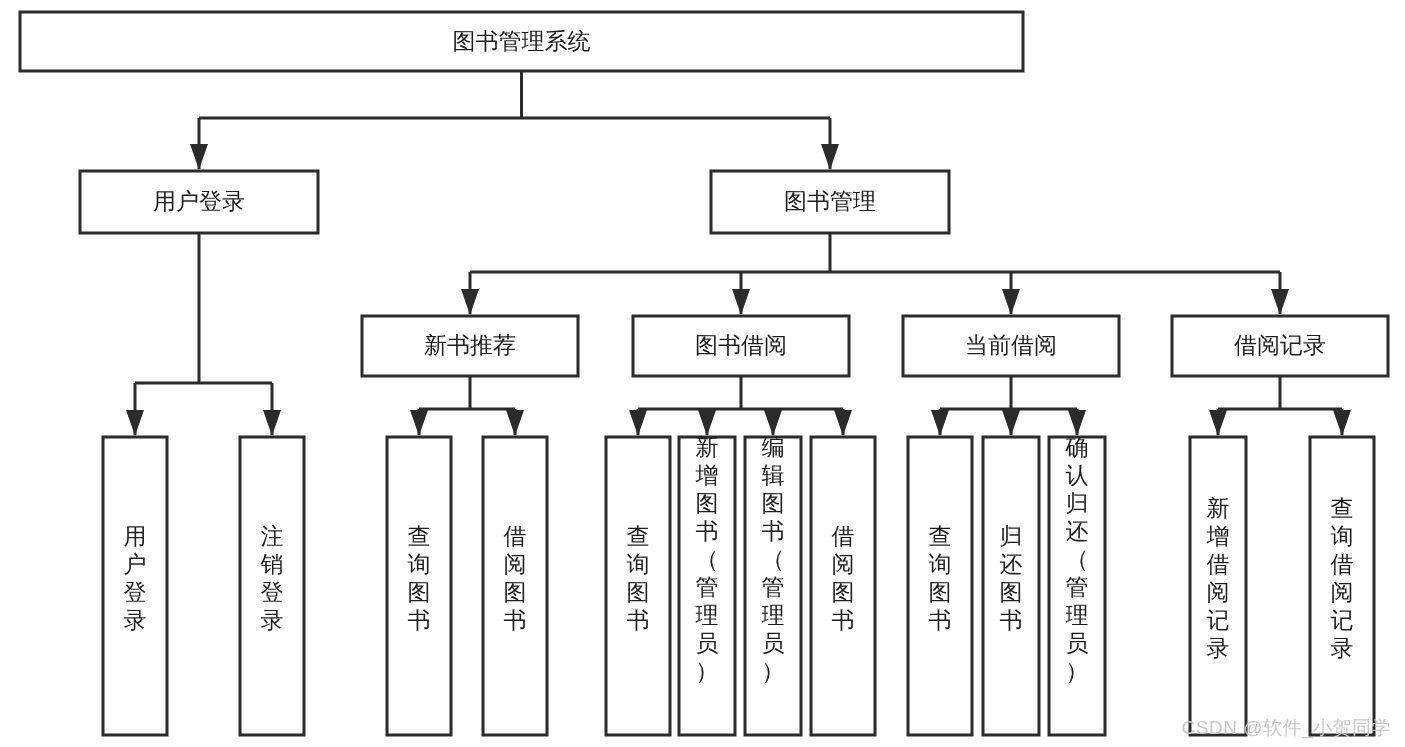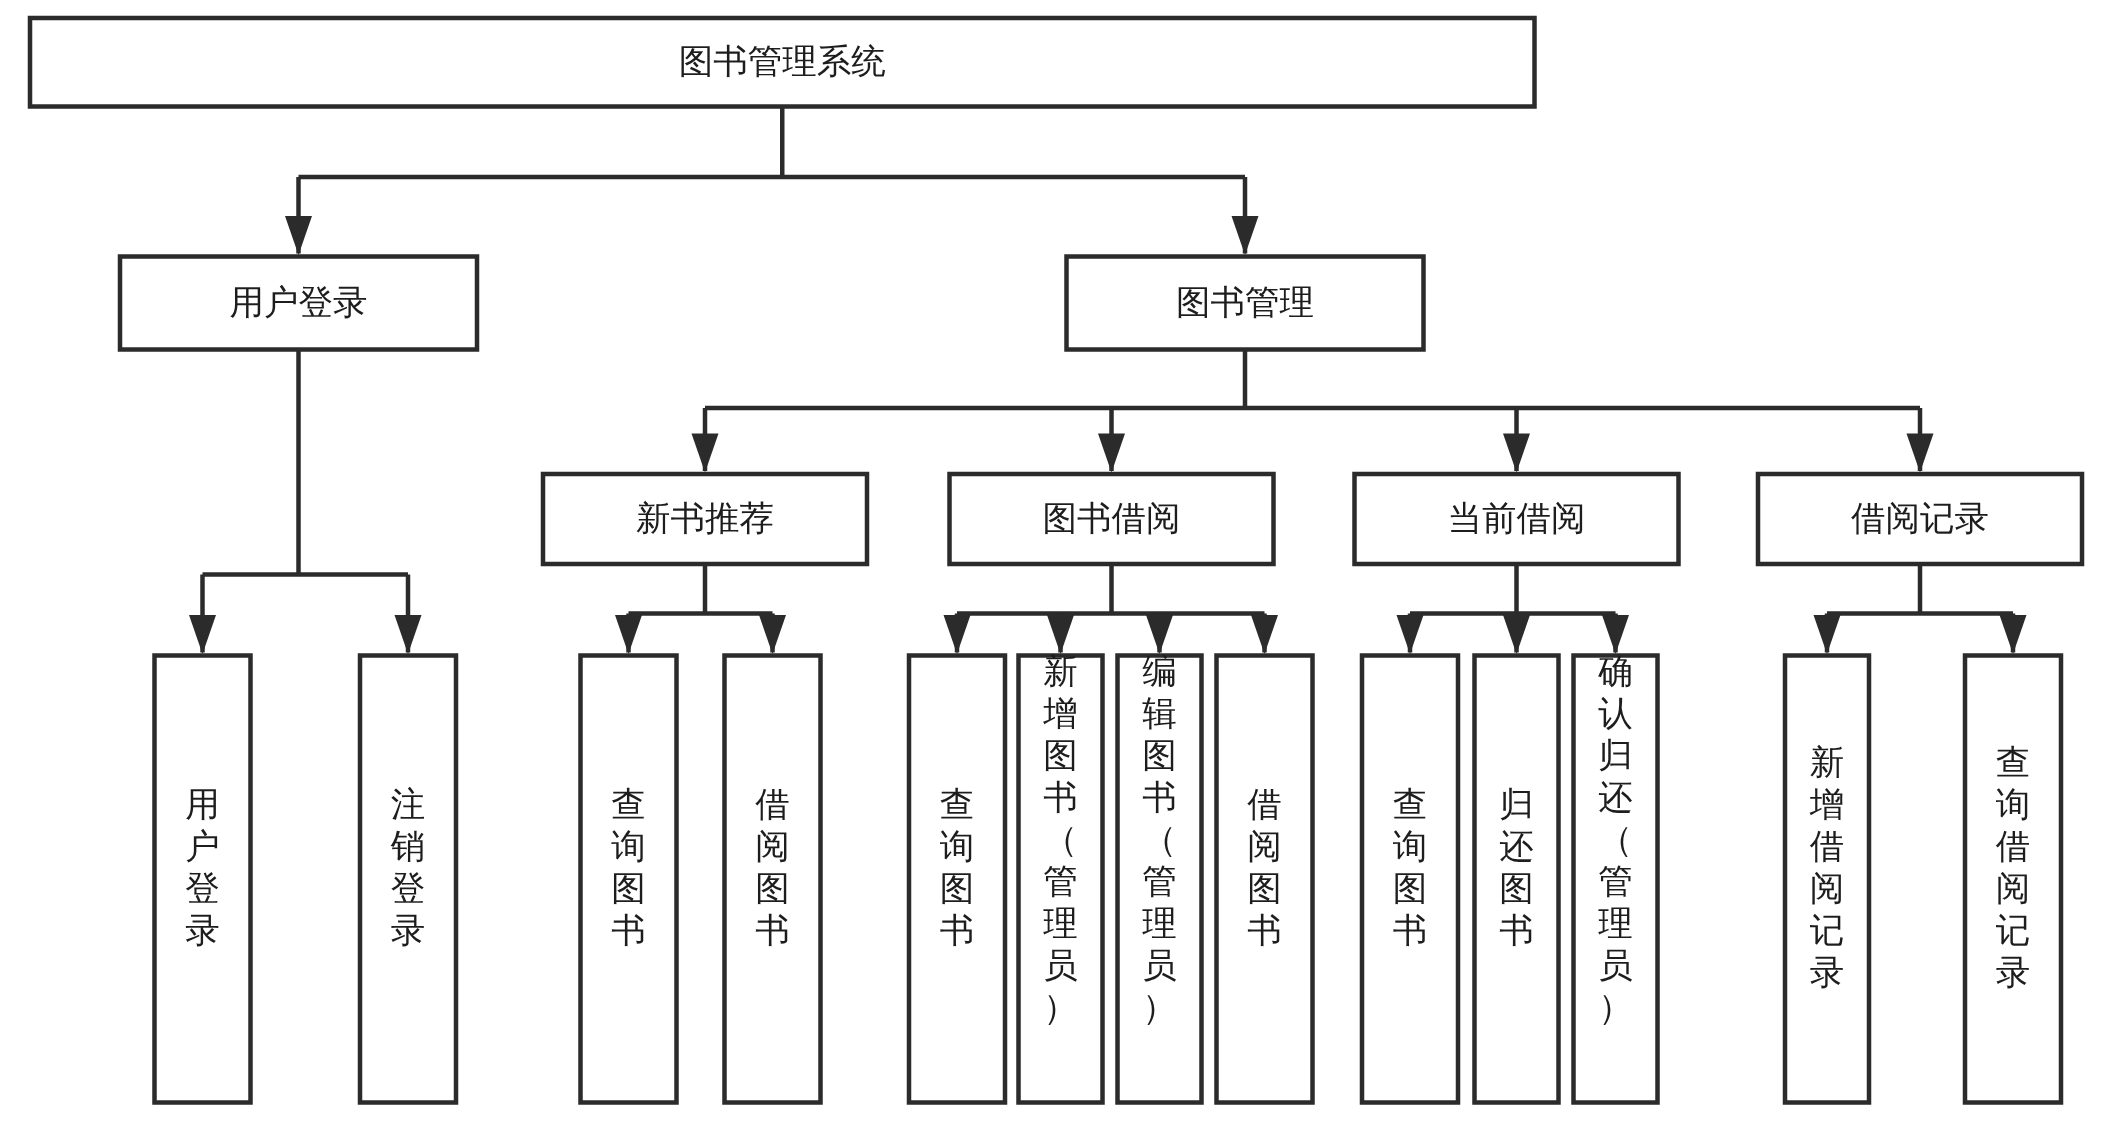--- a/index.html
+++ b/index.html
@@ -199,13 +199,14 @@
         <g>
           <rect x="1190" y="437" width="56" height="298" class="node-box"></rect>
           <text x="1218" class="node-label-vertical"><tspan x="1218" y="516">新</tspan><tspan x="1218" y="544">增</tspan><tspan x="1218" y="572">借</tspan><tspan x="1218" y="600">阅</tspan><tspan x="1218" y="628">记</tspan><tspan x="1218" y="656">录</tspan></text>
         </g>
         <g>
           <rect x="1310" y="437" width="64" height="298" class="node-box"></rect>
           <text x="1342" class="node-label-vertical"><tspan x="1342" y="516">查</tspan><tspan x="1342" y="544">询</tspan><tspan x="1342" y="572">借</tspan><tspan x="1342" y="600">阅</tspan><tspan x="1342" y="628">记</tspan><tspan x="1342" y="656">录</tspan></text>
         </g>
       </g>
   </svg>
+  <div class="watermark">CSDN @软件_小贺同学</div>
 </div>
 
 </body></html>

